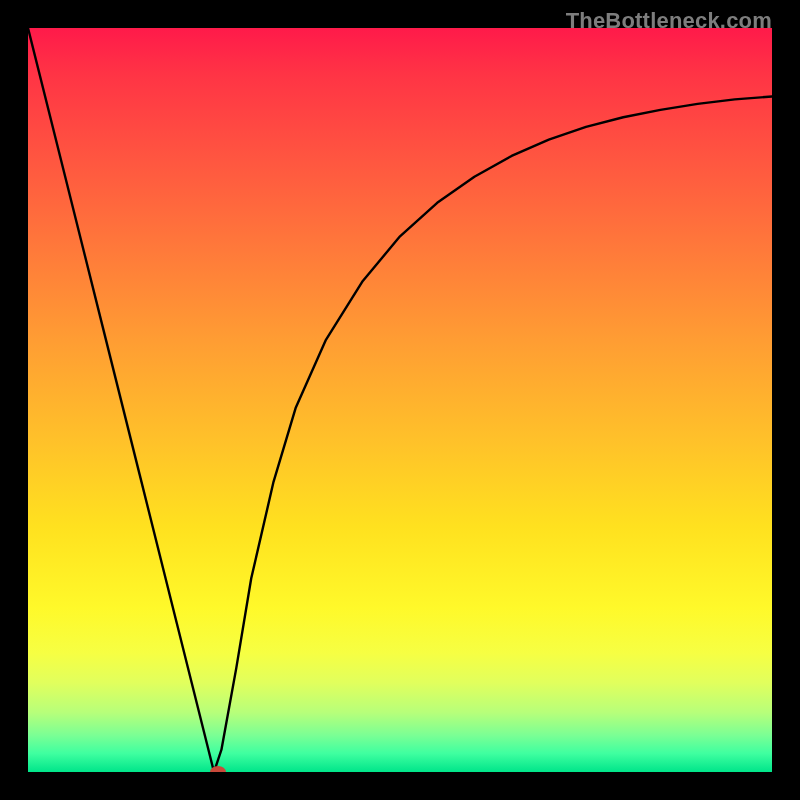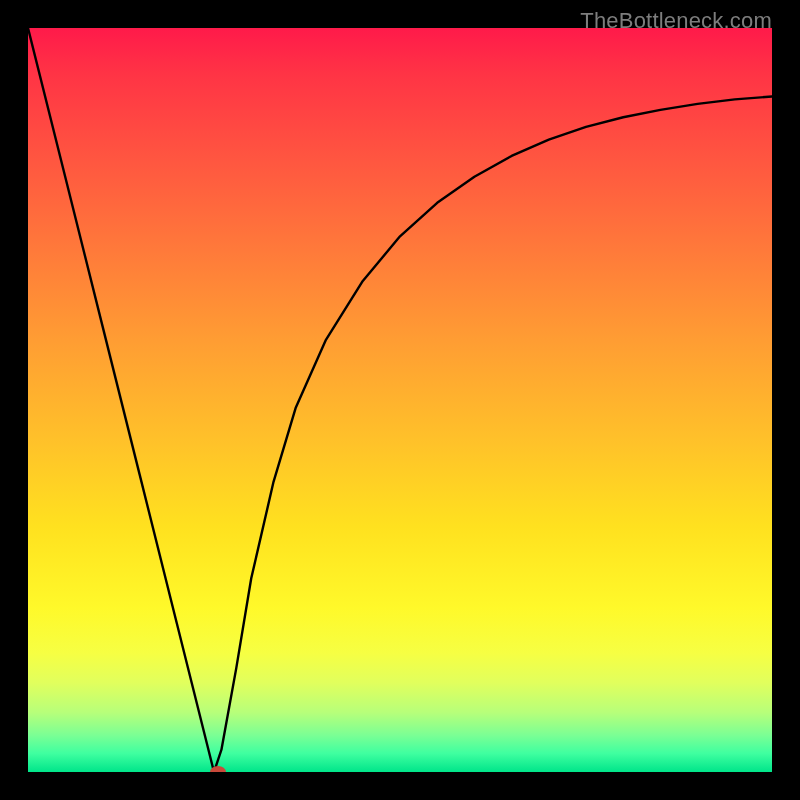--- a/index.html
+++ b/index.html
@@ -55,21 +55,21 @@
     height: 12px;
     border-radius: 50%;
     background: #c9493a;
     transform: translate(-50%, -50%);
   }
   .watermark {
     position: absolute;
     top: 8px;
     right: 28px;
     font-size: 22px;
-    font-weight: 400;
+    font-weight: 700;
     color: #7d7d7d;
     letter-spacing: 0.2px;
     user-select: none;
   }
 </style>
 </head>
 <body>
 
 <div class="chart-wrap">
   <div class="watermark">TheBottleneck.com</div>

